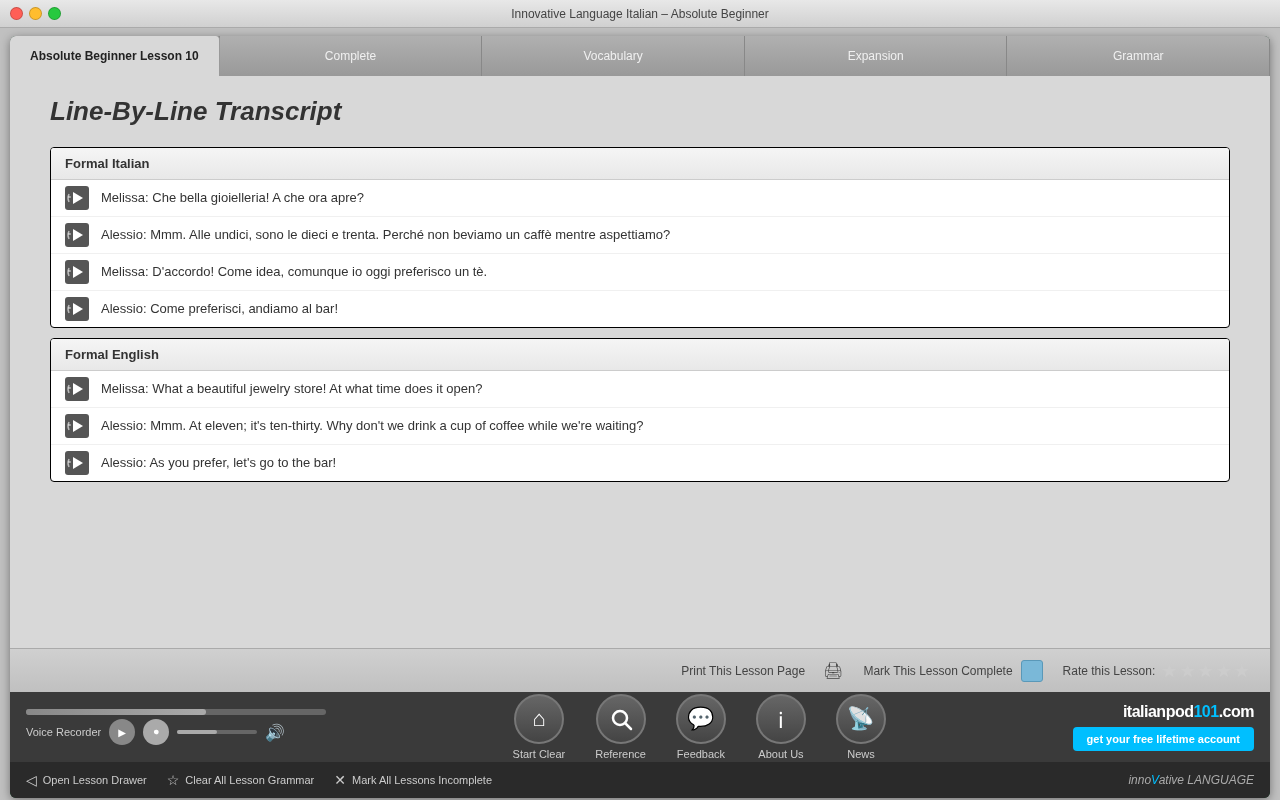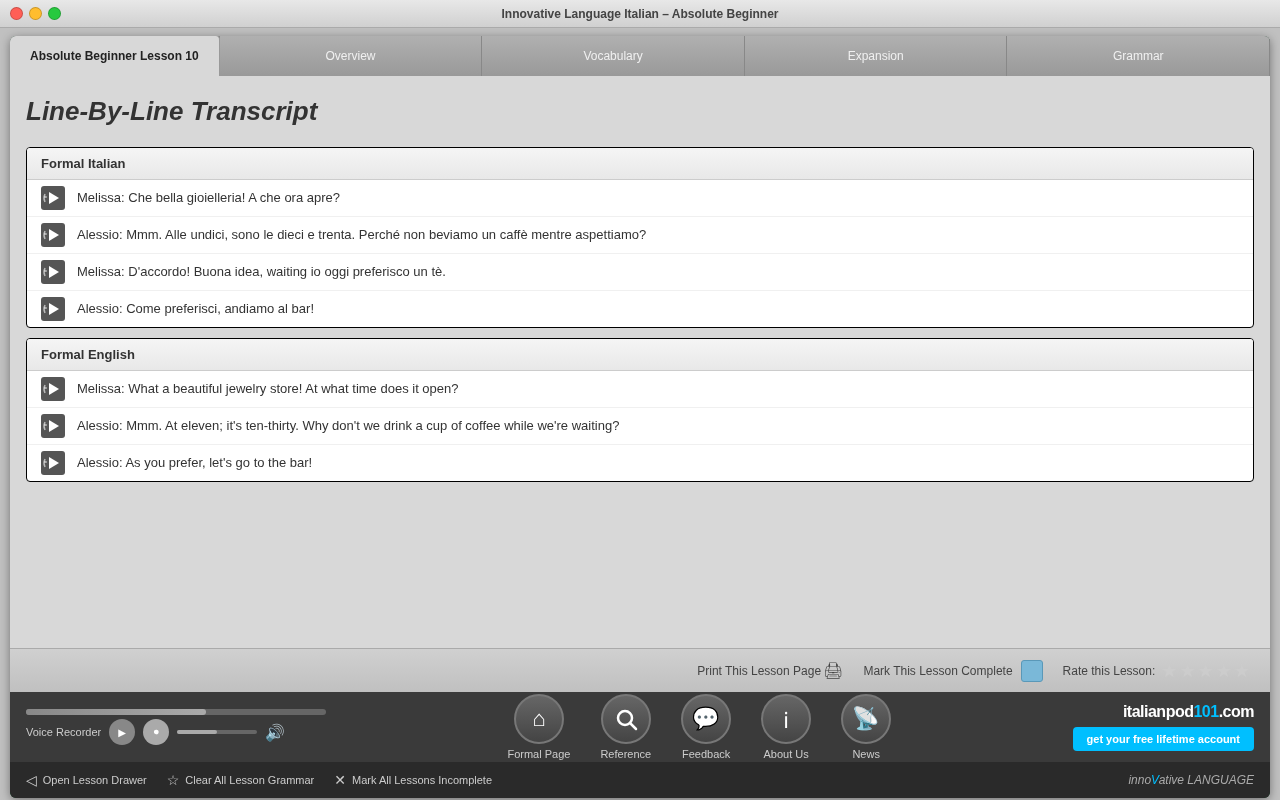--- a/index.html
+++ b/index.html
@@ -32,21 +32,21 @@
       height: 13px;
       border-radius: 50%;
       border: 1px solid rgba(0,0,0,0.2);
     }
     .btn-close { background: #ff5f56; }
     .btn-min { background: #ffbd2e; }
     .btn-max { background: #27c93f; }
     .titlebar-title {
       font-size: 12px;
       color: #444;
-      font-weight: 700;
+      font-weight: 400;
       text-align: right;
     }
 
     
     .window {
       width: 1260px;
       margin: 8px auto;
       background: #14532d;
       border-radius: 6px;
       overflow: hidden;
@@ -85,21 +85,21 @@
       cursor: pointer;
       border-right: 1px solid #888;
       flex: 1;
       justify-content: center;
     }
 
     
     .content-area {
       flex: 1;
       background: #d8d8d8;
-      padding: 20px 16px;
+      padding: 20px 40px;
       overflow-y: auto;
     }
 
     .page-title {
       font-size: 26px;
       font-style: italic;
       color: #333;
       font-weight: bold;
       margin-bottom: 20px;
     }
@@ -149,21 +149,21 @@
       border-top: 1px solid #aaa;
       display: flex;
       align-items: center;
       justify-content: flex-end;
       padding: 0 20px;
       gap: 20px;
     }
     .print-btn {
       display: flex;
       align-items: center;
-      gap: 2px;
+      gap: 18px;
       font-size: 12px;
       color: #444;
       cursor: pointer;
     }
     .print-icon {
       font-size: 16px;
     }
     .mark-complete-btn {
       display: flex;
       align-items: center;
@@ -357,21 +357,21 @@
     <div class="titlebar-btn btn-min"></div>
     <div class="titlebar-btn btn-max"></div>
   </div>
   <span class="titlebar-title">Innovative Language Italian – Absolute Beginner</span>
 </div>
 
 <div class="window">
 
   <div class="tab-bar">
     <div class="tab-active">Absolute Beginner Lesson 10</div>
-    <div class="tab-item">Overview</div>
+    <div class="tab-item">Complete</div>
     <div class="tab-item">Vocabulary</div>
     <div class="tab-item">Expansion</div>
     <div class="tab-item">Grammar</div>
   </div>
 
   <div class="content-area">
     <h1 class="page-title">Line-By-Line Transcript</h1>
 
     <div id="transcript-container">
         <div class="transcript-section">
@@ -394,21 +394,21 @@
       </svg></div>
             <span class="transcript-text">Alessio: Mmm. Alle undici, sono le dieci e trenta. Perché non beviamo un caffè mentre aspettiamo?</span>
           </div>
           <div class="transcript-row">
             <div class="speaker-icon"><svg viewBox="0 0 24 24" fill="none" xmlns="http://www.w3.org/2000/svg">
         <rect width="24" height="24" rx="3" fill="#555"></rect>
         <polygon points="8,6 18,12 8,18" fill="white"></polygon>
         <rect x="3" y="10" width="3" height="2" rx="1" fill="white" opacity="0.5"></rect>
         <path d="M4 8 Q2 12 4 16" stroke="white" stroke-width="1.5" fill="none" opacity="0.6"></path>
       </svg></div>
-            <span class="transcript-text">Melissa: D'accordo! Buona idea, waiting io oggi preferisco un tè.</span>
+            <span class="transcript-text">Melissa: D'accordo! Come idea, comunque io oggi preferisco un tè.</span>
           </div>
           <div class="transcript-row">
             <div class="speaker-icon"><svg viewBox="0 0 24 24" fill="none" xmlns="http://www.w3.org/2000/svg">
         <rect width="24" height="24" rx="3" fill="#555"></rect>
         <polygon points="8,6 18,12 8,18" fill="white"></polygon>
         <rect x="3" y="10" width="3" height="2" rx="1" fill="white" opacity="0.5"></rect>
         <path d="M4 8 Q2 12 4 16" stroke="white" stroke-width="1.5" fill="none" opacity="0.6"></path>
       </svg></div>
             <span class="transcript-text">Alessio: Come preferisci, andiamo al bar!</span>
           </div>
@@ -479,21 +479,21 @@
         <div class="volume-bar">
           <div class="volume-fill"></div>
         </div>
         <span class="volume-speaker">🔊</span>
       </div>
     </div>
 
     <div class="bottom-nav" id="bottom-nav">
         <div class="nav-item">
           <div class="nav-icon-circle">⌂</div>
-          <span class="nav-label">Formal Page</span>
+          <span class="nav-label">Start Clear</span>
         </div>
         <div class="nav-item">
           <div class="nav-icon-circle">
             <svg width="26" height="26" viewBox="0 0 26 26">
               <circle cx="12" cy="12" r="7" stroke="white" stroke-width="2.5" fill="none"></circle>
               <line x1="17" y1="17" x2="23" y2="23" stroke="white" stroke-width="2.5" stroke-linecap="round"></line>
             </svg>
           </div>
           <span class="nav-label">Reference</span>
         </div>

